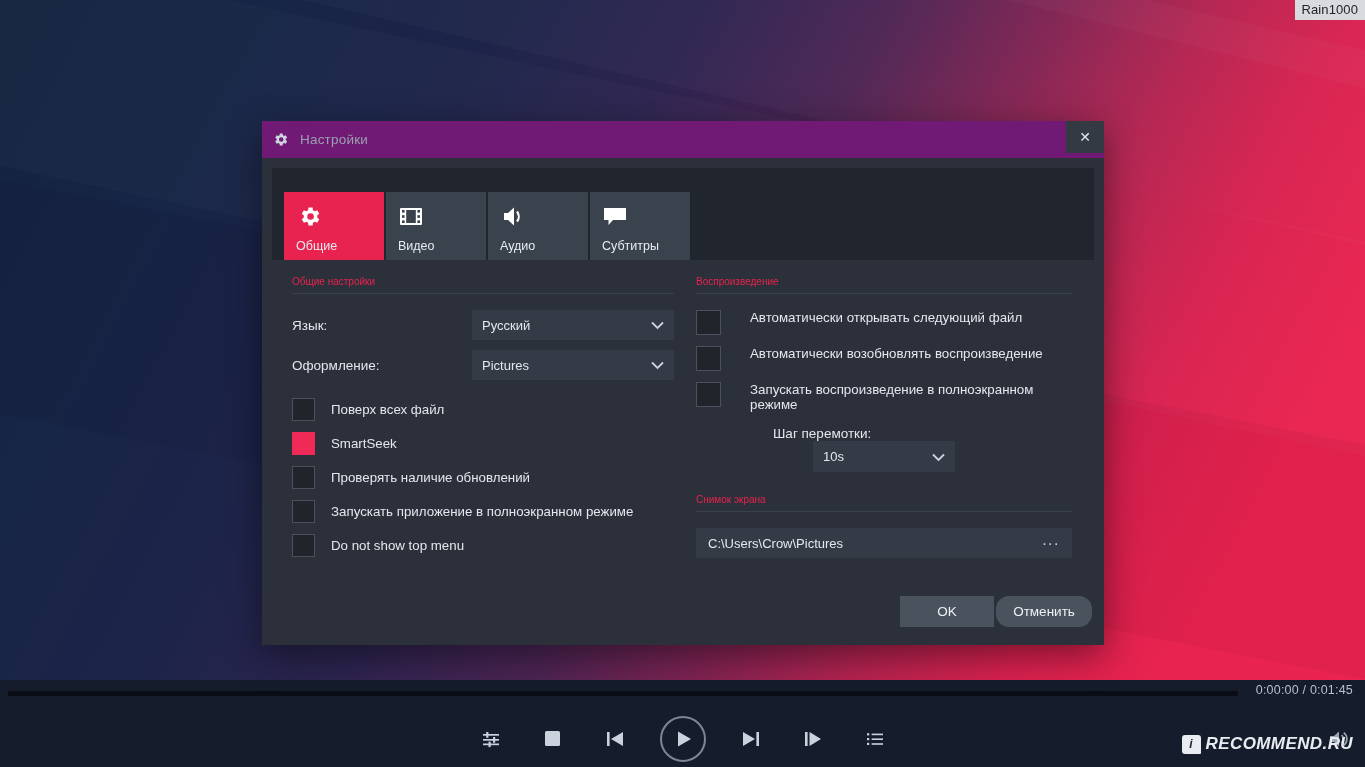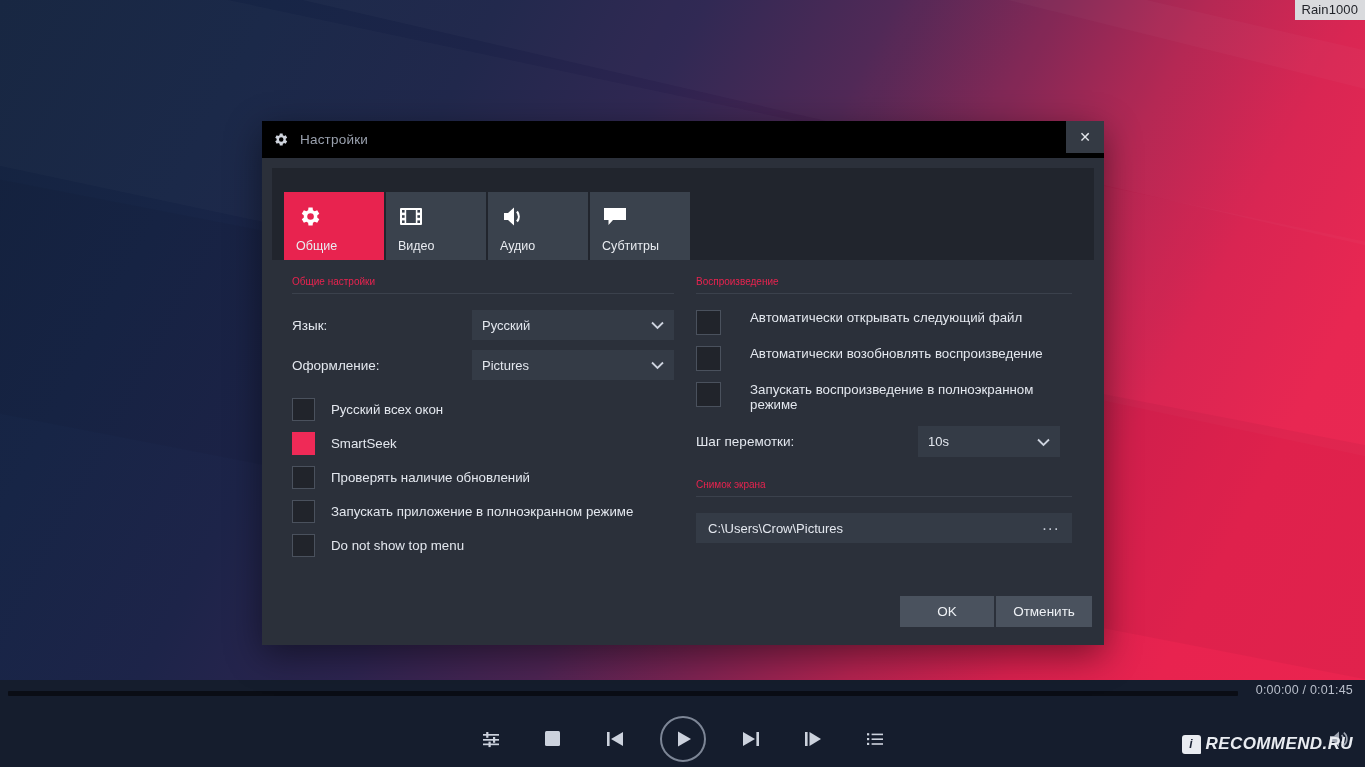--- a/index.html
+++ b/index.html
@@ -80,21 +80,21 @@
   }
 
   
   .dialog {
     position:absolute; left:262px; top:121px; width:842px; height:524px;
     background:#2b303a;
     box-shadow:0 10px 34px rgba(0,0,0,.45);
     display:flex; flex-direction:column;
   }
   .dlg-title {
-    height:37px; background:#000000; display:flex; align-items:center;
+    height:37px; background:#701a75; display:flex; align-items:center;
     padding-left:10px; position:relative; flex:0 0 auto;
   }
   .dlg-gear { color:#cfd4dd; display:flex; align-items:center; }
   .dlg-title-text {
     margin-left:11px; color:#9aa1ae; font-size:13.5px; letter-spacing:.2px;
   }
   .dlg-close {
     position:absolute; right:0; top:0; width:38px; height:32px;
     display:flex; align-items:center; justify-content:center;
     color:#e4e7ec; font-size:14px; line-height:1; background:#343a44;
@@ -149,21 +149,21 @@
   .chk.on { background:#ef2a57; border-color:#ef2a57; }
   .chk-label { margin-left:16px; color:#e3e7ee; font-size:13.3px; }
 
   .r-chkrow { display:flex; align-items:flex-start; margin-bottom:11px; }
   .r-chk {
     width:25px; height:25px; background:#21242b; border:1px solid #4a515d;
     flex:0 0 auto;
   }
   .r-chk-label { margin-left:29px; color:#e3e7ee; font-size:13.3px; }
 
-  .steprow { display:flex; align-items:center; margin-top:14px; }
+  .steprow { display:flex; align-items:center; margin-top:14px;flex-direction:column; }
   .step-label { color:#e3e7ee; font-size:13.5px; width:222px; }
   .step-select {
     width:142px; height:31px; background:#343b46;
     display:flex; align-items:center; padding:0 10px;
     color:#e3e7ee; font-size:13px; position:relative;
   }
   .step-select .chev { position:absolute; right:9px; top:9px; color:#cdd3de; }
 
   .pathfield {
     height:30px; background:#343b46; display:flex; align-items:center;
@@ -177,21 +177,21 @@
 
   .dlg-footer {
     flex:0 0 auto; height:58px; display:flex; align-items:center;
     justify-content:flex-end; padding:0 12px 10px 0; gap:2px;
   }
   .btn {
     height:31px; background:#4a525e; color:#eef1f5; font-size:13.5px;
     display:flex; align-items:center; justify-content:center;
   }
   .btn-ok { width:94px; }
-  .btn-cancel { width:96px; }
+  .btn-cancel { width:96px;border-radius:13px; }
 </style>
 </head>
 <body>
 
 <div id="app">
 
   <div class="wall">
 
     <div class="ray r1"></div>
     <div class="ray r2"></div>
@@ -377,21 +377,21 @@
                   <polyline points="2,4.5 7.5,10 13,4.5"></polyline>
                 </svg>
             </span>
           </div>
         </div>
 
         <div style="height:8px"></div>
 
         <div class="chkrow">
           <span class="chk"></span>
-          <span class="chk-label">Русский всех окон</span>
+          <span class="chk-label">Поверх всех файл</span>
         </div>
         <div class="chkrow">
           <span class="chk on"></span>
           <span class="chk-label">SmartSeek</span>
         </div>
         <div class="chkrow">
           <span class="chk"></span>
           <span class="chk-label">Проверять наличие обновлений</span>
         </div>
         <div class="chkrow">

